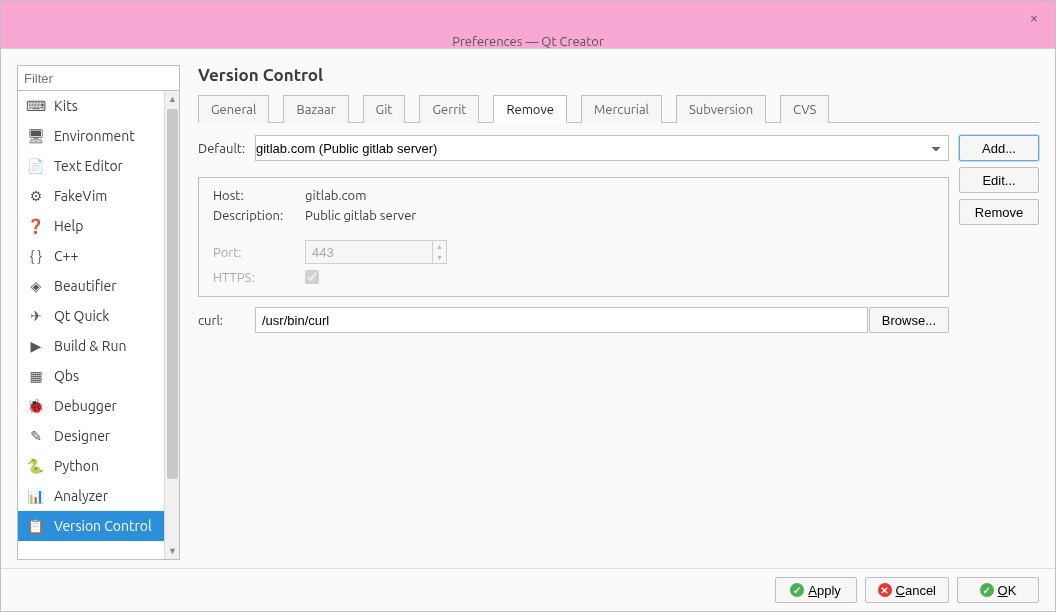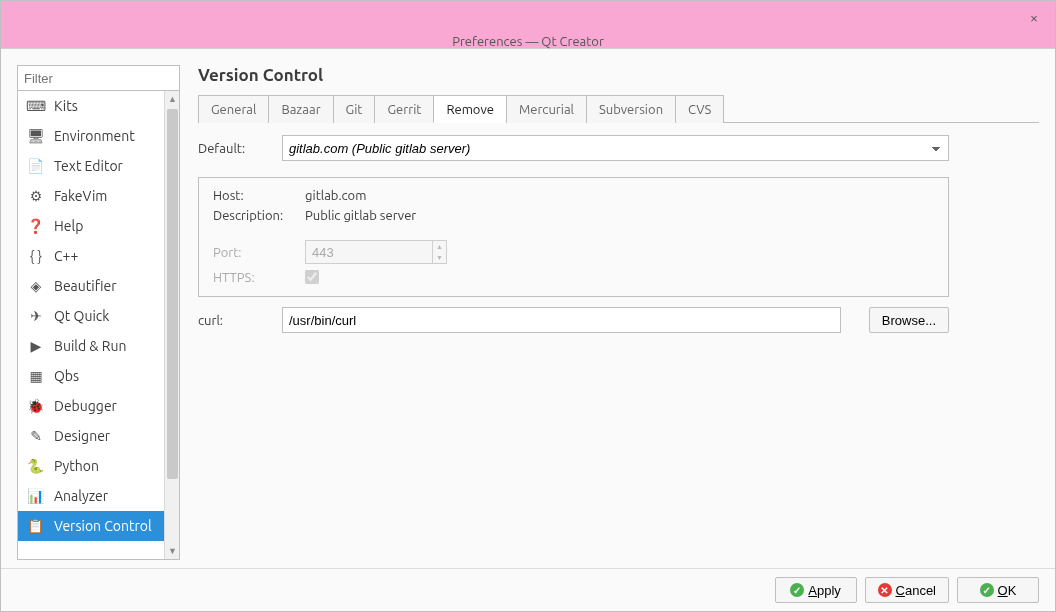--- a/index.html
+++ b/index.html
@@ -134,21 +134,21 @@
       min-width: 0;
     }
     .main-heading {
       font-size: 17px;
       font-weight: bold;
       padding-bottom: 10px;
     }
     .tabbar {
       display: flex;
       border-bottom: 1px solid #bfbfbf;
-      gap: 0;
+      gap: 15px;
     }
     .tab {
       padding: 6px 12px;
       border: 1px solid #bfbfbf;
       border-bottom: none;
       background: #f6f6f6;
       position: relative;
       top: 1px;
       cursor: pointer;
       font-size: 13px;
@@ -160,40 +160,39 @@
       border-bottom: 1px solid #fff;
       color: #222;
     }
     .tabcontent {
       padding: 12px 0 0 0;
       flex: 1;
     }
     .row {
       display: flex;
       align-items: center;
-      gap: 28px;
+      gap: 1px;
       margin-bottom: 8px;
     }
     .label {
       font-size: 13px;
       color: #3c3c3c;
     }
     select.combo {
       flex: 1;
       height: 26px;
       border: 1px solid #bfbfbf;
       background: #fff;
-      padding: 2px 22px 2px 6px;
+      padding: 2px 22px 2px 0;
       font-size: 13px;
       appearance: none;
       background-image: linear-gradient(45deg, transparent 50%, #666 50%), linear-gradient(-45deg, transparent 50%, #666 50%);
       background-position: calc(100% - 12px) 11px, calc(100% - 8px) 11px;
       background-size: 4px 4px, 4px 4px;
       background-repeat: no-repeat;
-      font-style: italic;
     }
     .btn {
       min-width: 74px;
       height: 26px;
       border: 1px solid #bfbfbf;
       background: #f6f6f6;
       padding: 2px 12px;
       font-size: 13px;
       cursor: pointer;
       border-radius: 2px;
@@ -408,20 +407,25 @@
             </div>
 
             <div class="row">
               <span class="label" style="width:56px">curl:</span>
               <input class="text" value="/usr/bin/curl" style="">
               <button class="btn">Browse...</button>
             </div>
 
           </div>
 
+          <div class="side-buttons">
+            <button class="btn highlight">Add...</button>
+            <button class="btn">Edit...</button>
+            <button class="btn">Remove</button>
+          </div>
         </div>
       </div>
     </div>
   </div>
 
   <div class="footer">
     <button class="btn">
       <span class="ico-circle ico-ok">✓</span>
       <span><span class="ul">A</span><span>pply</span></span>
     </button>

